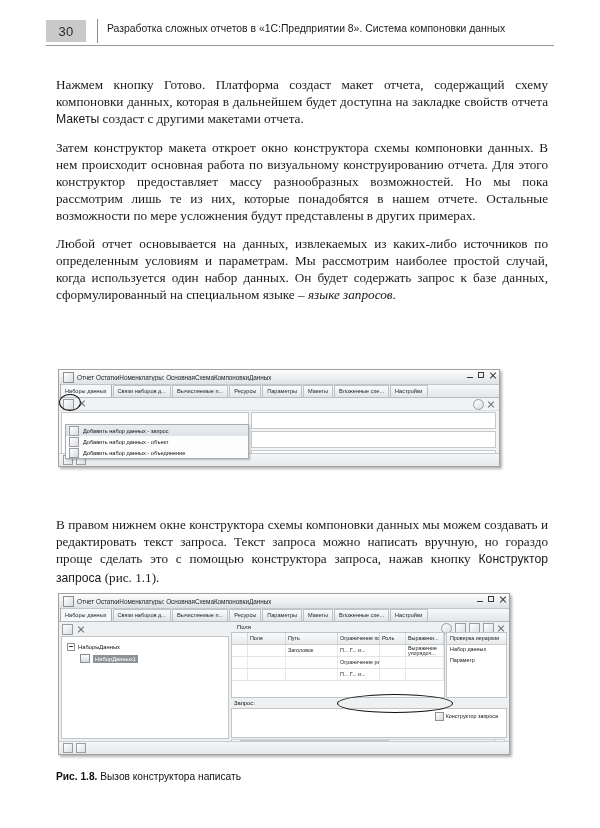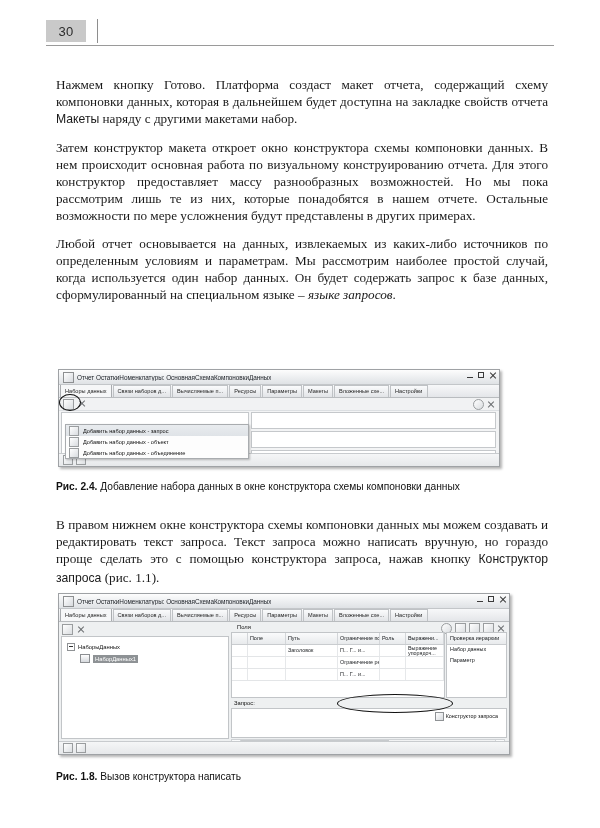--- a/index.html
+++ b/index.html
@@ -494,25 +494,26 @@
   }
 </style>
 </head>
 <body>
 
 <div class="page">
 
   <div class="header">
     <div class="header-folio">30</div>
     <div class="header-rule"></div>
+    <div class="header-title">Разработка сложных отчетов в «1С:Предприятии 8». Система компоновки данных</div>
     <div class="header-underline"></div>
   </div>
 
   <div class="body-col" style="top:76px;">
-    <p class="bt"><span>Нажмем кнопку Готово. Платформа создаст макет отчета, содержащий схему компоновки данных, которая в дальнейшем будет доступна на закладке свойств отчета </span><span class="ui-term">Макеты</span><span> наряду с  другими макетами набор.</span></p>
+    <p class="bt"><span>Нажмем кнопку Готово. Платформа создаст макет отчета, содержащий схему компоновки данных, которая в дальнейшем будет доступна на закладке свойств отчета </span><span class="ui-term">Макеты</span><span> создаст с  другими макетами отчета.</span></p>
 
     <p class="bt">Затем конструктор макета откроет окно конструктора схемы компоновки данных. В нем происходит основная работа по визуальному конструированию отчета. Для этого конструктор предоставляет массу разнообразных возможностей. Но мы пока рассмотрим лишь те из  них, которые понадобятся в нашем отчете. Остальные возможности по мере усложнения будут представлены в  других примерах.</p>
 
     <p class="bt"><span>Любой отчет основывается на данных, извлекаемых из каких-либо источников по определенным условиям и параметрам. Мы рассмотрим наиболее простой случай, когда используется один набор данных. Он будет содержать запрос к базе данных, сформулированный на специальном языке – </span><span class="ital">языке запросов</span><span>.</span></p>
 
   </div>
 
   <div class="win" id="fig24">
     <div class="win-title">
       <div class="win-icon"></div>
@@ -569,23 +570,20 @@
     </div>
 
     <div class="win-status">
       <span class="st-ico"></span>
       <span class="st-ico"></span>
     </div>
   </div>
 
   <div class="ellipse-anno" style="left:59px; top:394px; width:20px; height:15px;"></div>
 
-  <div class="caption" style="left:56px; top:481px;">
-    <b>Рис. 2.4.</b><span> Добавление набора данных в  окне конструктора схемы компоновки данных</span>
-  </div>
 
   <div class="body-col" style="top:516px;">
     <p class="bt"><span>В правом нижнем окне конструктора схемы компоновки данных мы можем создавать и редактировать текст запроса. Текст запроса можно написать вручную, но гораздо проще сделать это с  помощью конструктора запроса, нажав кнопку </span><span class="ui-term">Конструктор запроса</span><span> (рис. 1.1).</span></p>
   </div>
 
   <div class="win" id="fig25">
     <div class="win-title">
       <div class="win-icon"></div>
       <div class="win-title-text">Отчет ОстаткиНоменклатуры: ОсновнаяСхемаКомпоновкиДанных</div>
       <div class="win-btns">

